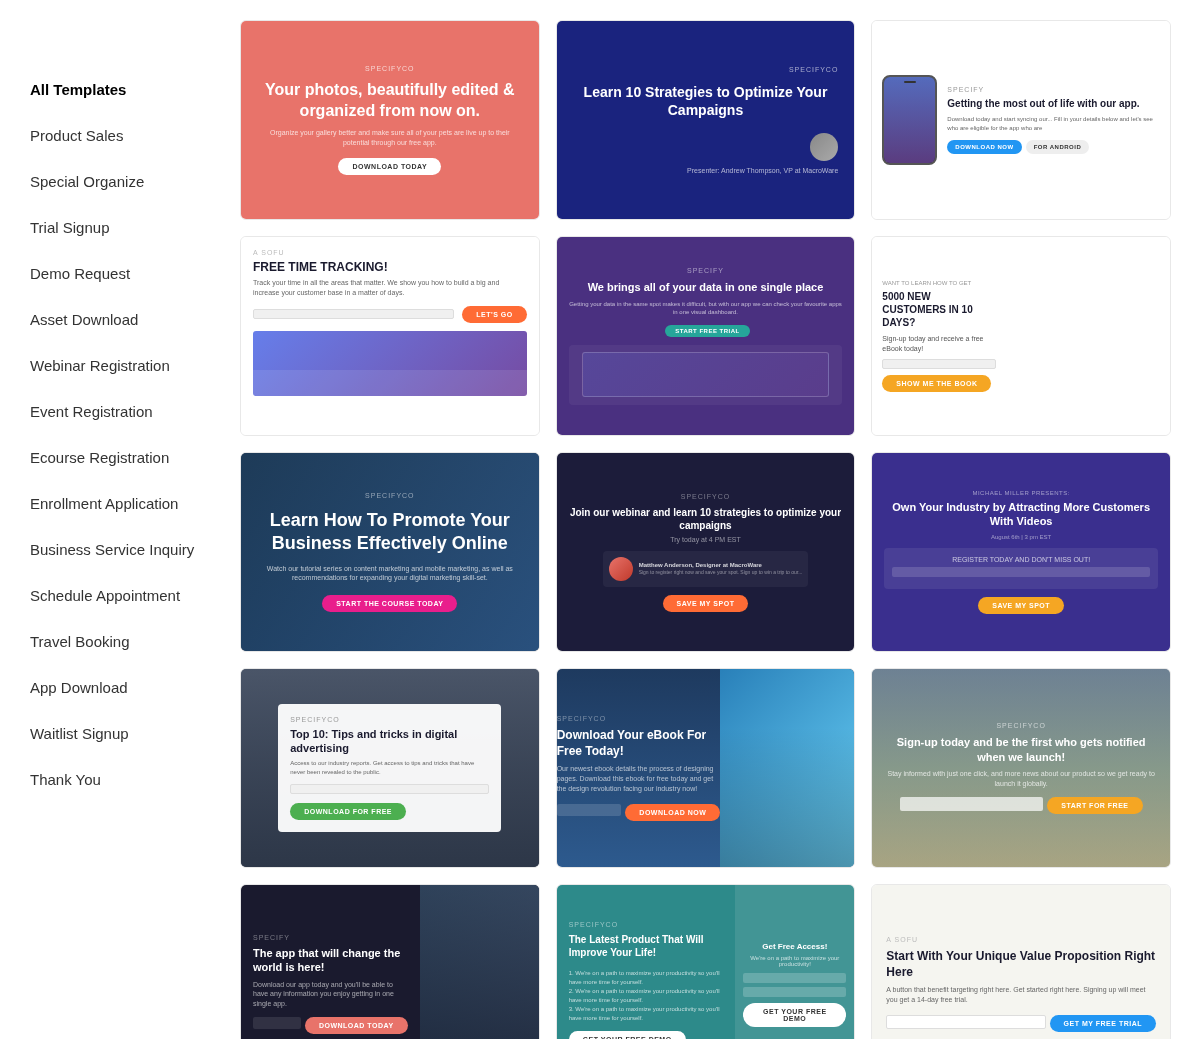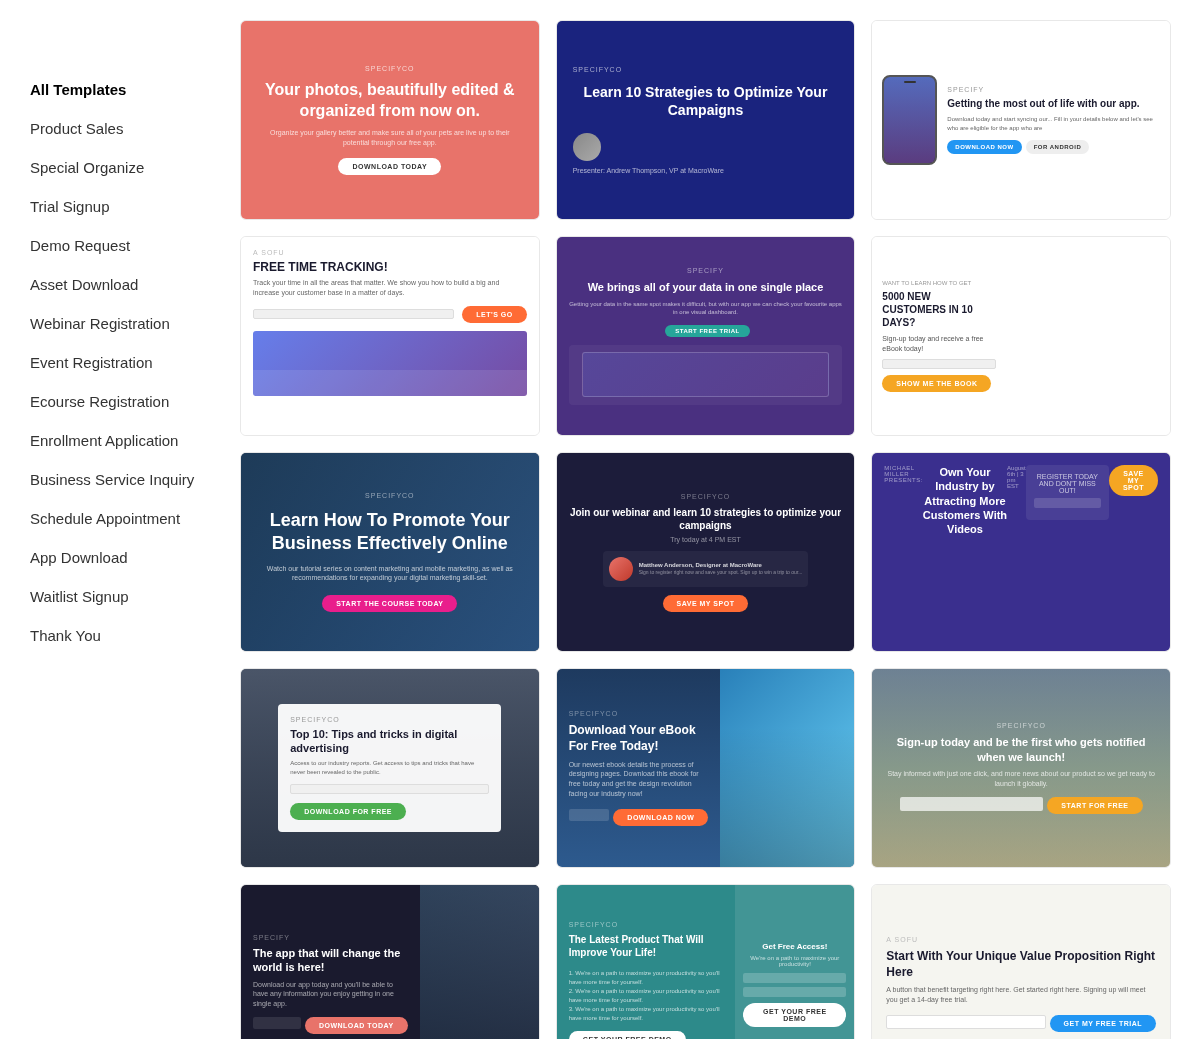--- a/index.html
+++ b/index.html
@@ -15,21 +15,21 @@
     .sidebar-title {
       font-size: 28px;
       font-weight: 700;
       color: #1a1a2e;
       margin-bottom: 30px;
     }
     .sidebar-nav {
       list-style: none;
       display: flex;
       flex-direction: column;
-      gap: 0;
+      gap: 7px;
     }
     .sidebar-nav li {
       padding: 11px 0;
       font-size: 15px;
       color: #333;
       cursor: pointer;
       border-bottom: none;
     }
     .sidebar-nav li.active { font-weight: 600; color: #000; }
 
@@ -97,38 +97,39 @@
       <li>Special Organize</li>
       <li>Trial Signup</li>
       <li>Demo Request</li>
       <li>Asset Download</li>
       <li>Webinar Registration</li>
       <li>Event Registration</li>
       <li>Ecourse Registration</li>
       <li>Enrollment Application</li>
       <li>Business Service Inquiry</li>
       <li>Schedule Appointment</li>
+      <li>Travel Booking</li>
       <li>App Download</li>
       <li>Waitlist Signup</li>
       <li>Thank You</li>
     </ul>
 </aside>
 
 <main class="main-content">
   <div class="templates-grid" id="templates-grid">
       <div class="template-card">
         <div class="card-inner theme-coral" style="flex-direction:column;align-items:center;justify-content:center;padding:16px;">
     <div style="font-size:7px;color:rgba(255,255,255,0.7);letter-spacing:1px;margin-bottom:8px;">SPECIFYCO</div>
     <div style="font-size:16px;font-weight:700;color:#fff;text-align:center;line-height:1.3;margin-bottom:6px;">Your photos, beautifully edited &amp; organized from now on.</div>
     <div style="font-size:7px;color:rgba(255,255,255,0.75);text-align:center;line-height:1.4;margin-bottom:10px;">Organize your gallery better and make sure all of your pets are live up to their potential through our free app.</div>
     <button class="card-btn btn-white">DOWNLOAD TODAY</button>
   </div>
       </div>
       <div class="template-card">
-        <div class="card-inner" style="background:#1a237e;flex-direction:column;align-items:flex-start;justify-content:center;">
+        <div class="card-inner" style="background:#1a237e;flex-direction:column;align-items:flex-end;justify-content:center;">
     <div style="font-size:7px;color:rgba(255,255,255,0.6);letter-spacing:1px;margin-bottom:10px;">SPECIFYCO</div>
     <div style="font-size:14px;font-weight:800;color:#fff;text-align:center;line-height:1.3;margin-bottom:14px;">Learn 10 Strategies to Optimize Your Campaigns</div>
     <div style="width:28px;height:28px;border-radius:50%;background:linear-gradient(135deg,#888,#aaa);margin-bottom:6px;"></div>
     <div style="font-size:7px;color:rgba(255,255,255,0.65);text-align:center;">Presenter: Andrew Thompson, VP at MacroWare</div>
   </div>
       </div>
       <div class="template-card">
         <div class="card-inner" style="background:#fff;flex-direction:row;align-items:center;padding:10px;gap:10px;">
     <div style="flex:0 0 55px;height:90px;background:linear-gradient(180deg,#2c3e50,#1a1a2e);border-radius:8px;border:2px solid #555;position:relative;overflow:hidden;">
       <div style="position:absolute;top:0;left:0;right:0;bottom:0;background:linear-gradient(180deg,#667eea,#764ba2);opacity:0.7;"></div>
@@ -210,21 +211,21 @@
       <div style="width:24px;height:24px;border-radius:50%;background:linear-gradient(135deg,#e8736a,#c0392b);flex-shrink:0;"></div>
       <div>
         <div style="font-size:6px;color:rgba(255,255,255,0.8);font-weight:600;">Matthew Anderson, Designer at MacroWare</div>
         <div style="font-size:5px;color:rgba(255,255,255,0.45);margin-top:1px;">Sign to register right now and save your spot. Sign up to win a trip to our...</div>
       </div>
     </div>
     <button class="card-btn btn-orange" style="align-self:center;">SAVE MY SPOT</button>
   </div>
       </div>
       <div class="template-card">
-        <div class="card-inner" style="background:#3a2f8e;flex-direction:row;padding:12px;align-items:flex-start;">
+        <div class="card-inner" style="background:#3a2f8e;flex-direction:column;padding:12px;align-items:center;">
     <div style="font-size:6px;color:rgba(255,255,255,0.5);letter-spacing:0.5px;margin-bottom:4px;">MICHAEL MILLER PRESENTS:</div>
     <div style="font-size:11px;font-weight:700;color:#fff;text-align:center;line-height:1.3;margin-bottom:6px;">Own Your Industry by Attracting More Customers With Videos</div>
     <div style="font-size:6px;color:rgba(255,255,255,0.5);margin-bottom:8px;">August 6th | 3 pm EST</div>
     <div style="background:rgba(255,255,255,0.08);border-radius:4px;padding:8px;width:100%;margin-bottom:8px;">
       <div style="font-size:7px;color:rgba(255,255,255,0.7);text-align:center;margin-bottom:4px;">REGISTER TODAY AND DON'T MISS OUT!</div>
       <div style="height:10px;background:rgba(255,255,255,0.15);border-radius:2px;margin-bottom:4px;"></div>
     </div>
     <button class="card-btn btn-yellow">SAVE MY SPOT</button>
   </div>
       </div>
@@ -235,21 +236,21 @@
       <div style="font-size:7px;color:#999;letter-spacing:1px;margin-bottom:4px;">SPECIFYCO</div>
       <div style="font-size:11px;font-weight:800;color:#1a1a2e;margin-bottom:4px;line-height:1.3;">Top 10: Tips and tricks in digital advertising</div>
       <div style="font-size:6px;color:#666;line-height:1.4;margin-bottom:8px;">Access to our industry reports. Get access to tips and tricks that have never been revealed to the public.</div>
       <div style="height:10px;background:#f0f0f0;border-radius:2px;border:1px solid #ddd;margin-bottom:6px;"></div>
       <button class="card-btn btn-green">DOWNLOAD FOR FREE</button>
     </div>
   </div>
       </div>
       <div class="template-card">
         <div class="card-inner" style="background:linear-gradient(180deg,#1e3a5f,#2d5a8e);flex-direction:row;padding:0;align-items:stretch;">
-    <div style="flex:1;display:flex;flex-direction:column;justify-content:center;padding:12px;">
+    <div style="flex:1;display:flex;flex-direction:column;justify-content:center;padding:0;">
       <div style="font-size:7px;color:rgba(255,255,255,0.4);letter-spacing:1px;margin-bottom:6px;">SPECIFYCO</div>
       <div style="font-size:12px;font-weight:800;color:#fff;line-height:1.3;margin-bottom:5px;">Download Your eBook For Free Today!</div>
       <div style="font-size:7px;color:rgba(255,255,255,0.65);line-height:1.4;margin-bottom:10px;">Our newest ebook details the process of designing pages. Download this ebook for free today and get the design revolution facing our industry now!</div>
       <div style="display:flex;gap:4px;">
         <div style="flex:1;height:12px;background:rgba(255,255,255,0.15);border-radius:2px;"></div>
         <button class="card-btn btn-orange">DOWNLOAD NOW</button>
       </div>
     </div>
     <div style="width:45%;background:linear-gradient(135deg,#2980b9,#6dd5fa);position:relative;overflow:hidden;">
       <div style="position:absolute;bottom:0;left:0;right:0;height:70%;background:linear-gradient(180deg,transparent,rgba(0,0,0,0.3));"></div>

